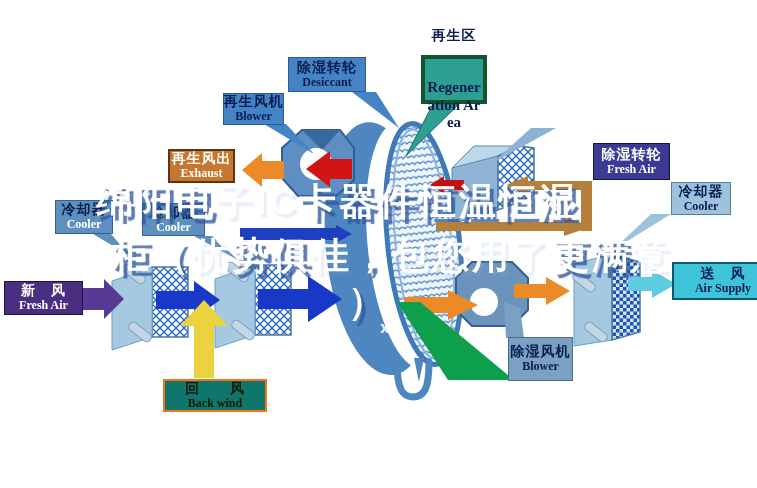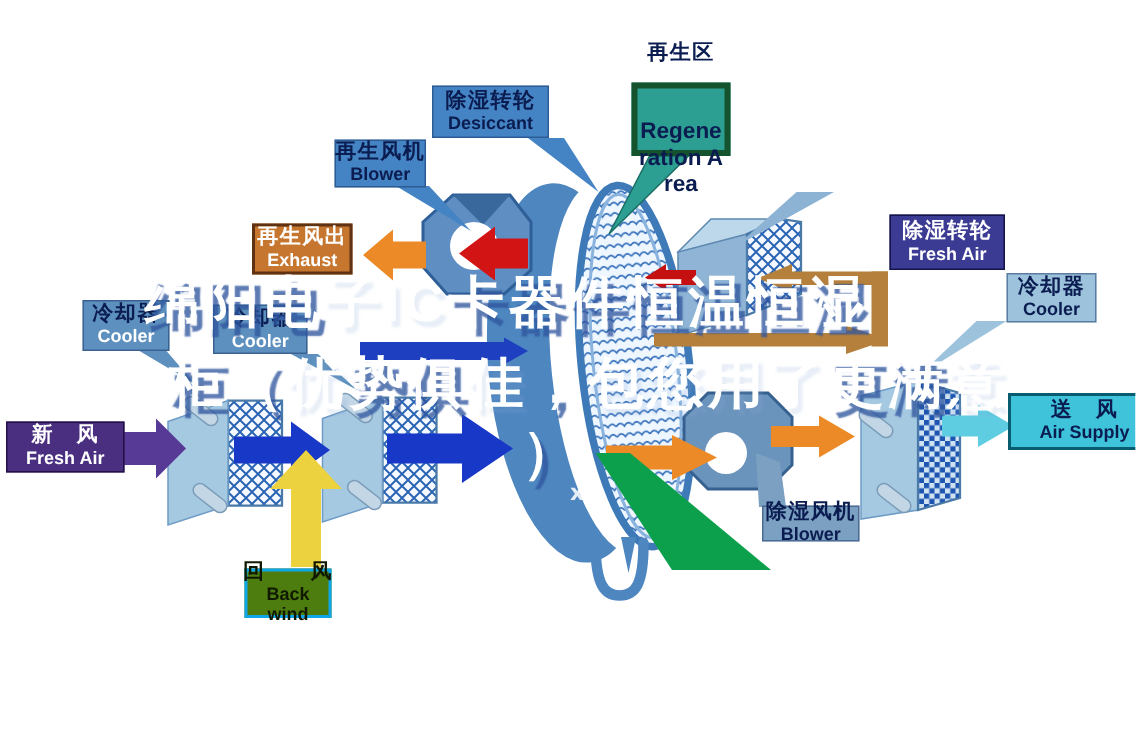--- a/index.html
+++ b/index.html
@@ -10,38 +10,38 @@
   svg.diagram { position:absolute; left:0; top:0; z-index:1; }
 
   
   .lb {
     position:absolute; z-index:5; box-sizing:border-box;
     display:flex; flex-direction:column; align-items:center; justify-content:center;
     text-align:center; font-weight:bold; line-height:1.12;
     border:1px solid rgba(16,42,92,.45);
   }
   .lb-cn { font-size:14px; letter-spacing:1px; font-family:"DejaVu Sans",sans-serif; white-space:nowrap; }
-  .lb-en { font-size:12px; font-family:Liberation Sans, sans-serif; }
+  .lb-en { font-size:12px; font-family:Liberation Serif, serif; }
   .lb-dark { color:#0a1c50; }
   .lb-white { color:#ffffff;text-align:right; }
 
   .b-desiccant      { left:288px; top:57px;  width:78px; height:35px; background:#4584c4; }
   .b-regen-blower   { left:223px; top:93px;  width:61px; height:32px; background:#4584c4; }
   .b-regen-area     { left:421px; top:55px;  width:66px; height:49px; background:#2d9e92; border:4px solid #14532d;gap:36px; }
   .b-regen-area .lb-en { font-size:15px; word-break:break-all; line-height:1.15; }
   .b-heater         { left:526px; top:96px;  width:79px; height:32px; background:#8cb2d4; }
   .b-exhaust        { left:168px; top:149px; width:67px; height:34px; background:#c6762e; border:2px solid #5e3212; }
   .b-regen-inlet    { left:593px; top:143px; width:77px; height:37px; background:#3b3b94; border:1px solid #14144a; }
   .b-cooler-right   { left:671px; top:182px; width:60px; height:33px; background:#9cc2dc; }
   .b-cooler-l1      { left:55px;  top:200px; width:58px; height:34px; background:#5d90be; }
   .b-cooler-l2      { left:142px; top:203px; width:63px; height:33px; background:#5d90be; }
   .b-cooler-l1 .lb-en, .b-cooler-l2 .lb-en { color:#ffffff; }
   .b-fresh-air      { left:4px;   top:281px; width:79px; height:34px; background:#4a2f80; border:1px solid #241048; }
-  .b-back-wind      { left:163px; top:379px; width:58px; height:33px; background:#4d7c0f; border:2px solid #0ea5e9; color:#101800; }
-  .b-dehumid-blower { left:508px; top:337px; width:65px; height:24px; background:#7ba0c2; }
+  .b-back-wind      { left:163px; top:379px; width:104px; height:33px; background:#0f766e; border:2px solid #f97316; color:#101800; }
+  .b-dehumid-blower { left:508px; top:337px; width:65px; height:44px; background:#7ba0c2; }
   .b-dehumid-area   { left:446px; top:379px; width:133px; height:47px; background:#0c9446; border:2px solid #8fe0b0; }
   .b-air-supply     { left:672px; top:262px; width:102px; height:38px; background:#3fc3da; border:2px solid #085c70; }
 
   
   .wm-line {
     position:absolute; z-index:9; white-space:nowrap;
     font-weight:bold; font-size:37px; letter-spacing:3px;
     font-family:Liberation Sans, sans-serif; pointer-events:none;
   }
   .wm-l1 { left:96px;  top:177px; }

